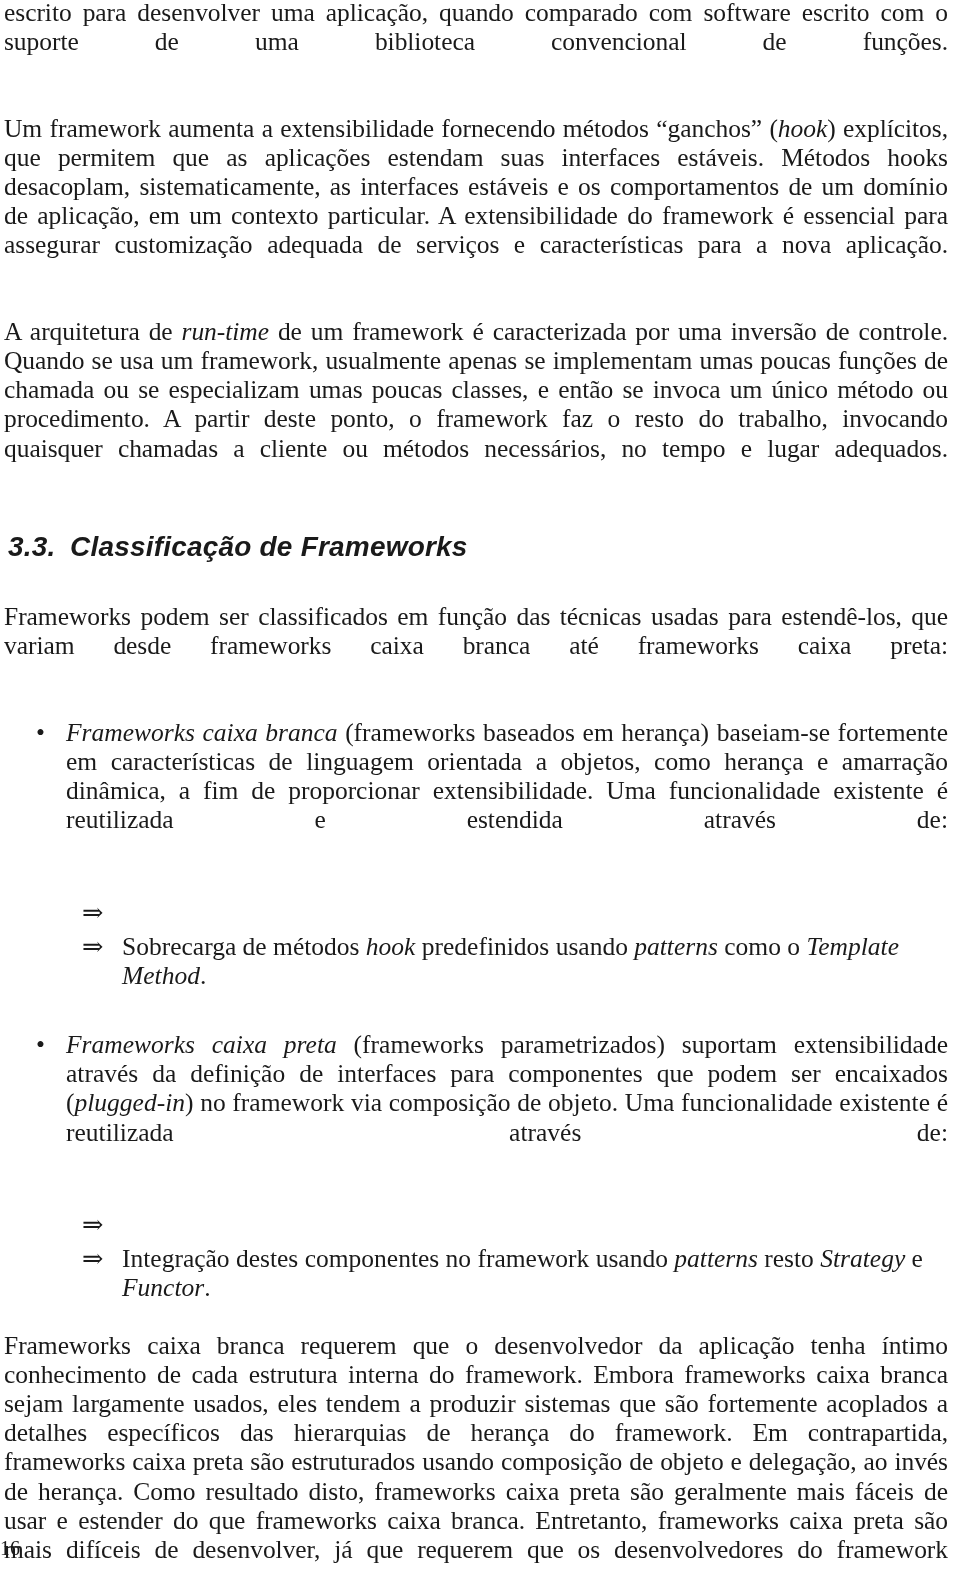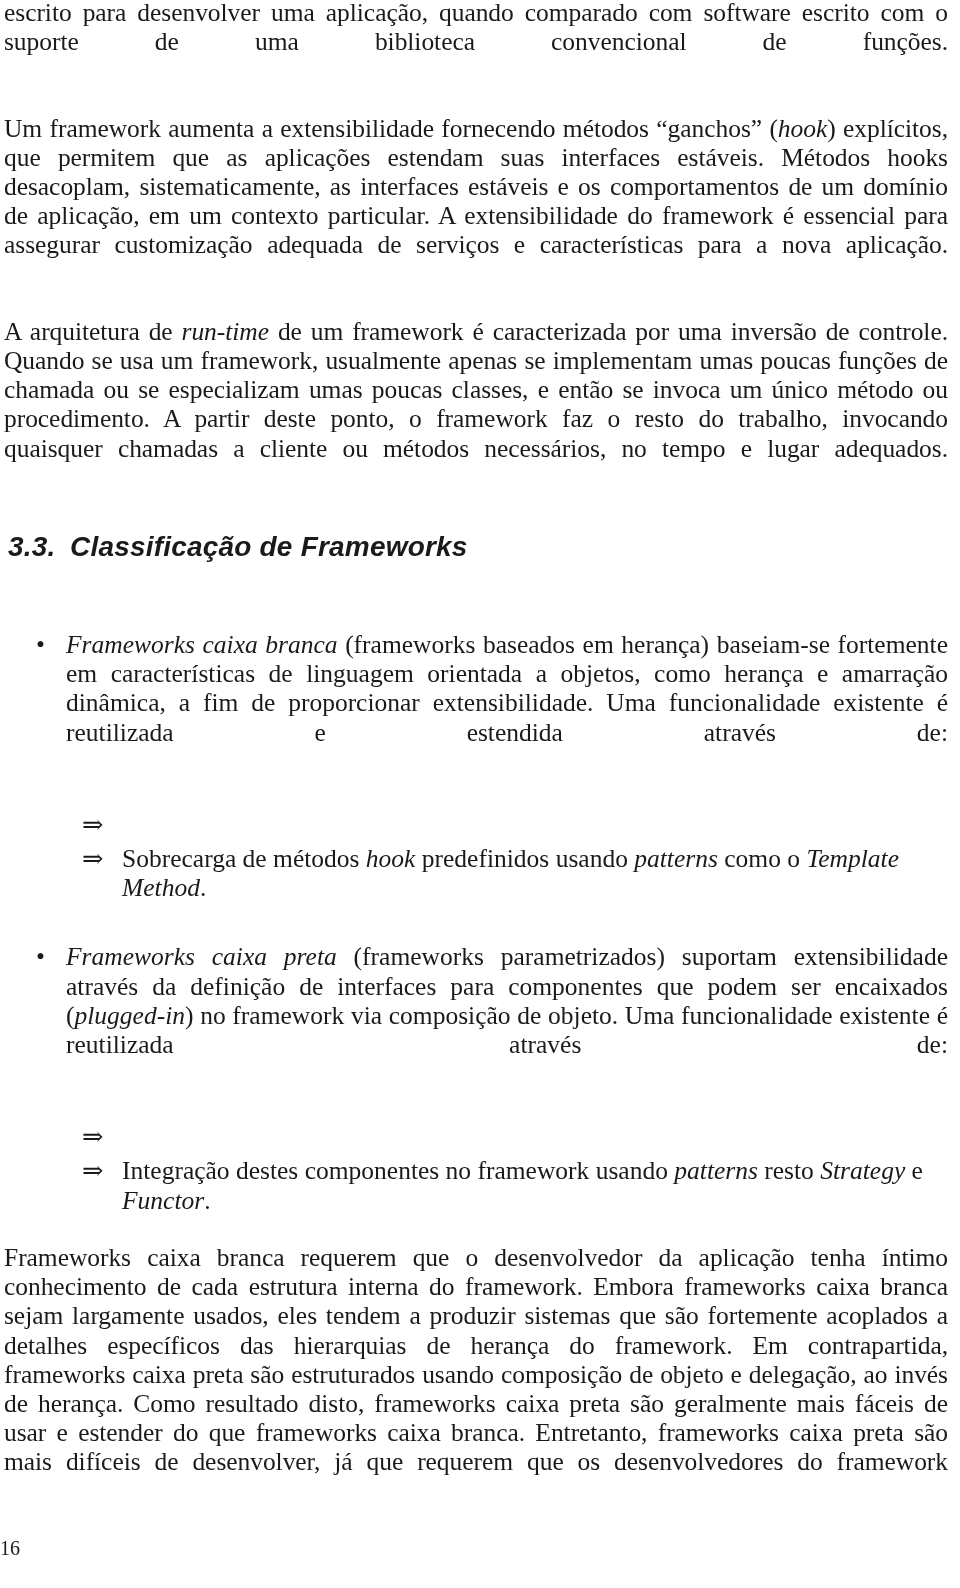--- a/index.html
+++ b/index.html
@@ -146,20 +146,23 @@
     </p>
 
     <div class="gap-lg"></div>
 
     <h2 class="heading">
       <span class="num">3.3.</span><span>Classificação de Frameworks</span>
     </h2>
 
     <div class="gap-lg"></div>
 
+    <p class="para justify-all">
+      <span>Frameworks podem ser classificados em função das técnicas usadas para estendê-los, que variam desde frameworks caixa branca até frameworks caixa preta:</span>
+    </p>
 
     <div class="gap-md"></div>
 
     <p class="bullet-item justify-all">
       <span class="dot">•</span><i>Frameworks caixa branca</i><span> (frameworks baseados em herança) baseiam-se fortemente em características de linguagem orientada a objetos, como herança e amarração dinâmica, a fim de proporcionar extensibilidade. Uma funcionalidade existente é reutilizada e estendida através de:</span>
     </p>
 
     <div class="gap-lg"></div>
 
     <p class="arrow-item">

